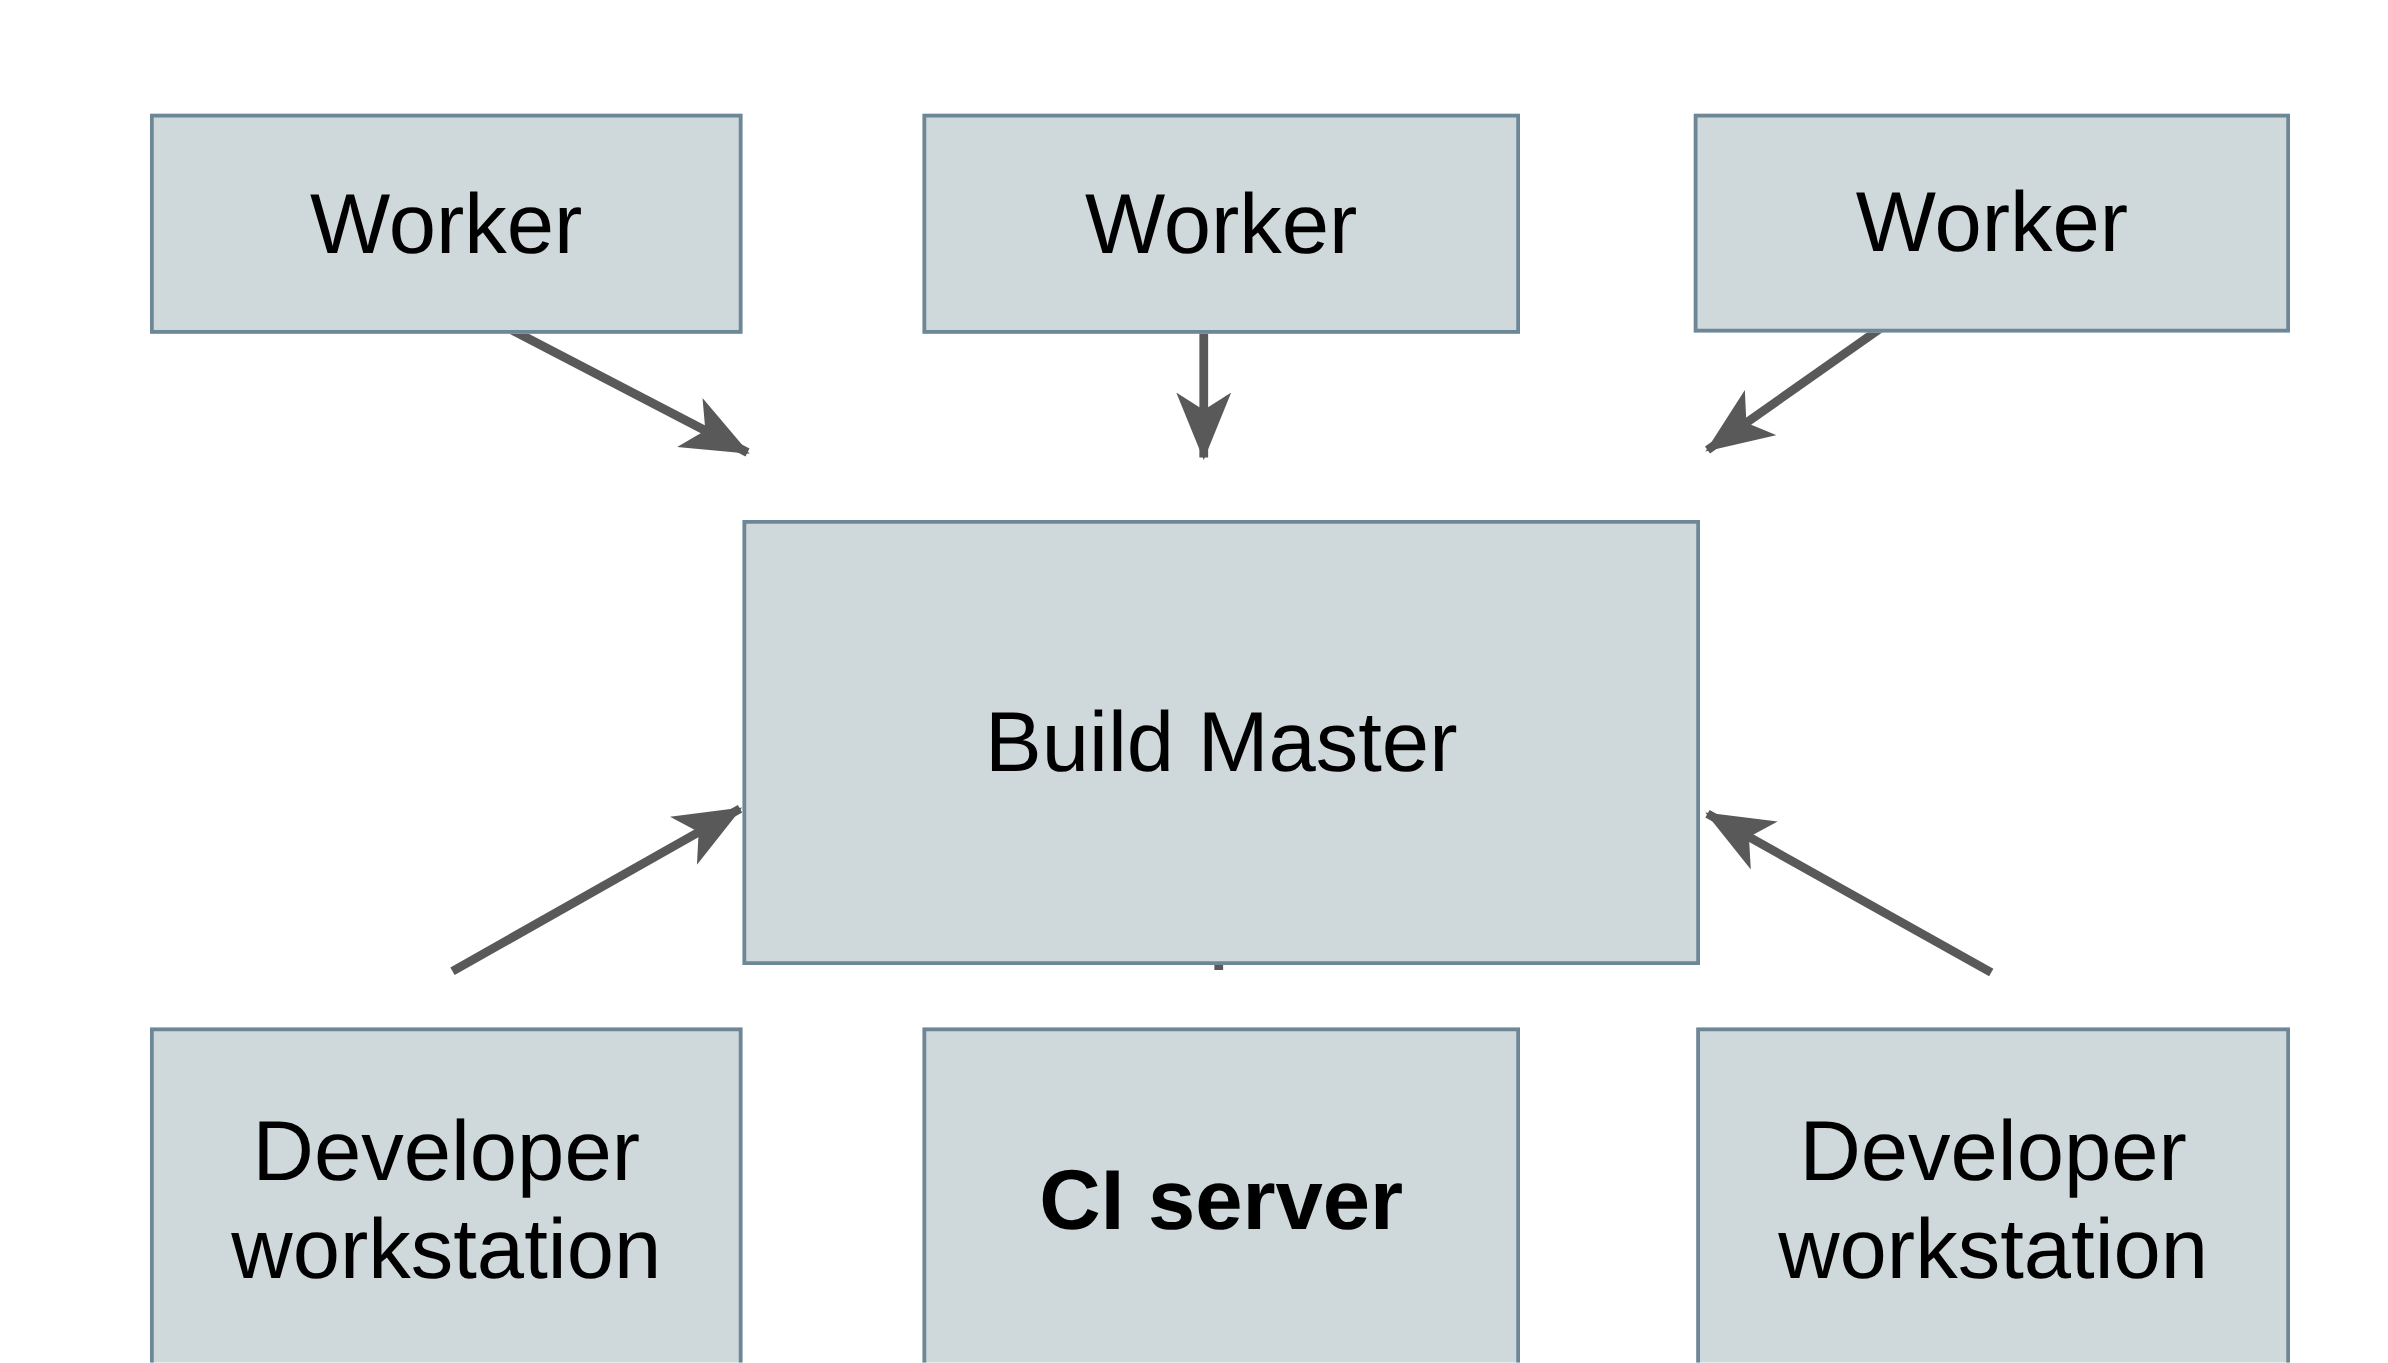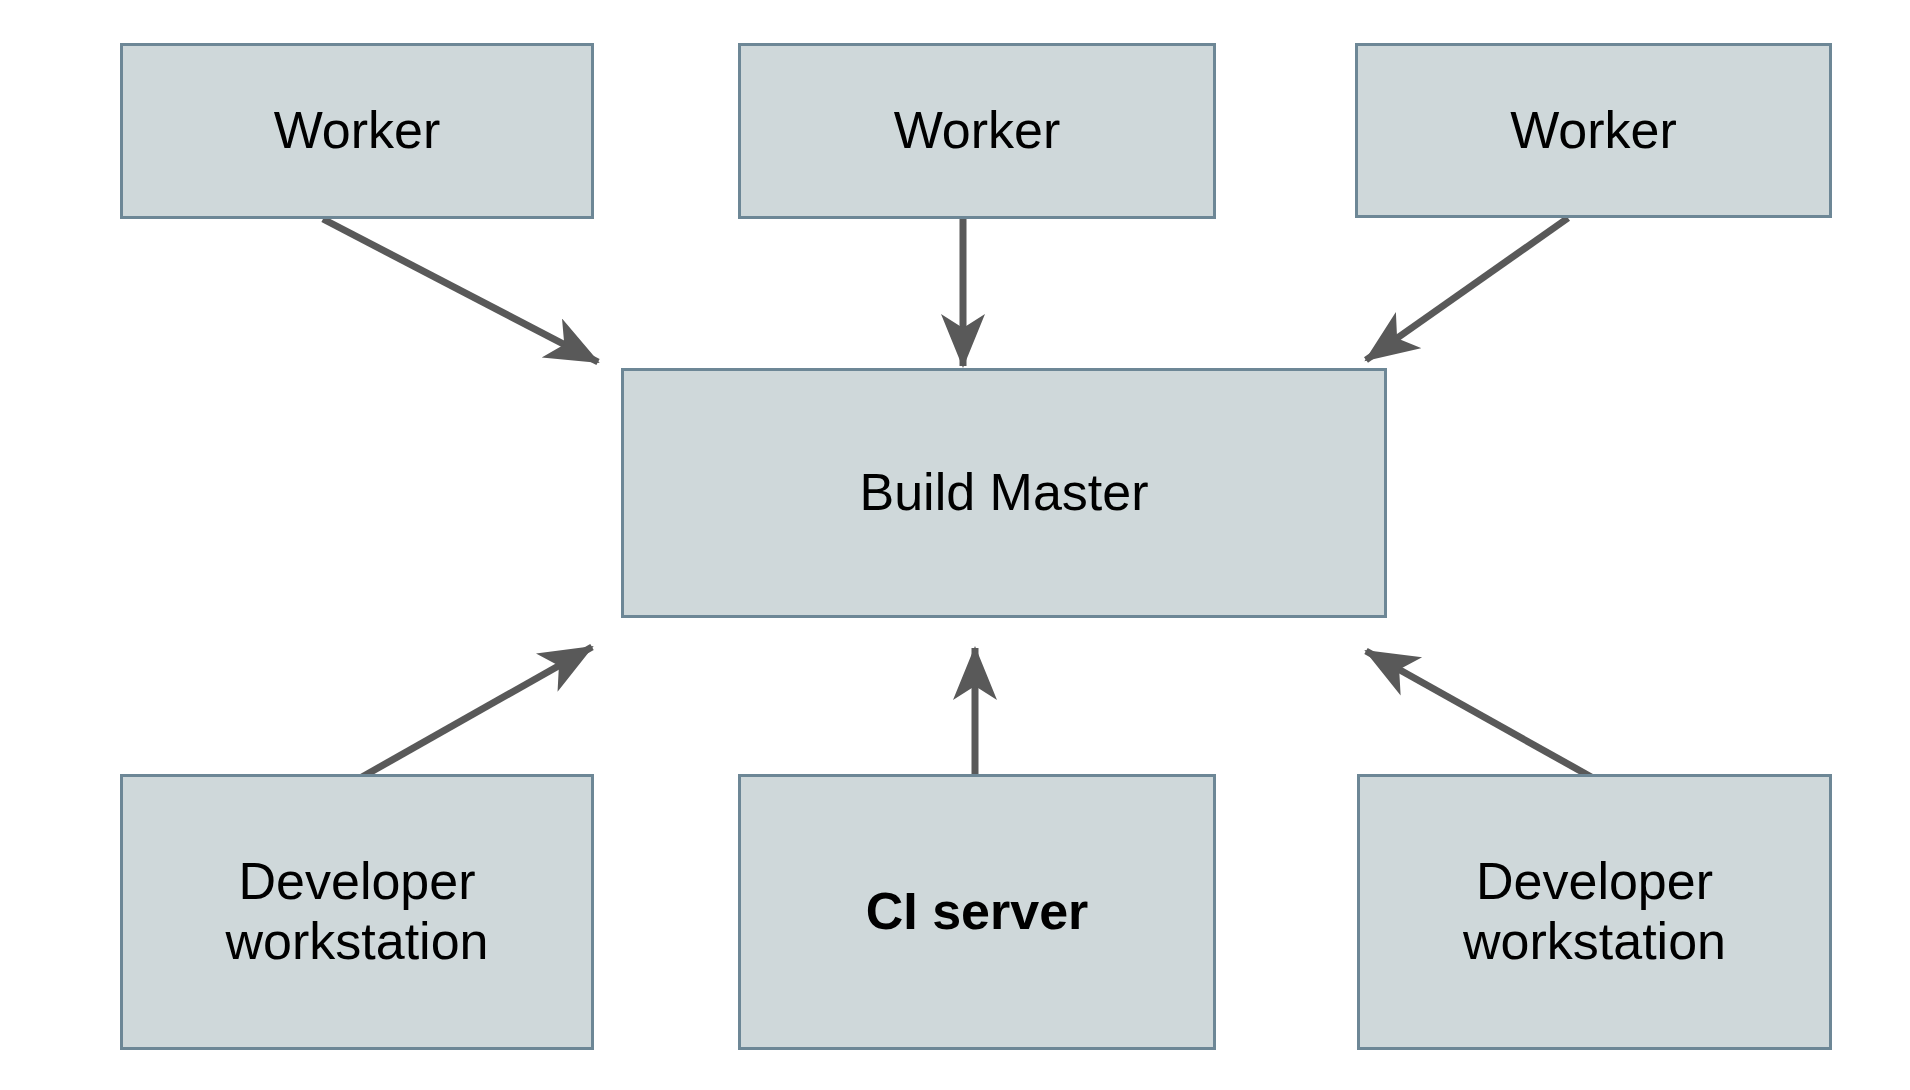--- a/index.html
+++ b/index.html
@@ -32,28 +32,29 @@
   .node {
     position: absolute;
     background: var(--box-fill, #cfd8da);
     border: 3px solid var(--box-border, #6d8796);
     box-sizing: border-box;
     display: flex;
     align-items: center;
     justify-content: center;
     text-align: center;
     color: var(--text, #000000);
-    font-size: 52px;
+    font-size: 68px;
     line-height: 1.15;
     padding: 0 18px;
+    margin-top: 48px;
   }
   .worker1 { left: 120px;  top: 43px;  width: 474px; height: 176px; }
   .worker2 { left: 738px;  top: 43px;  width: 478px; height: 176px; }
   .worker3 { left: 1355px; top: 43px;  width: 477px; height: 175px; }
-  .master  { left: 621px;  top: 368px; width: 766px; height: 250px; }
+  .master  { left: 594px;  top: 368px; width: 766px; height: 356px; }
   .dev1    { left: 120px;  top: 774px; width: 474px; height: 276px; }
   .ci      { left: 738px;  top: 774px; width: 478px; height: 276px; font-weight: bold; }
   .dev2    { left: 1357px; top: 774px; width: 475px; height: 276px; }
 </style>
 </head>
 <body>
 
 <div class="canvas">
 
   <svg class="connector-layer" viewBox="0 0 1910 1090" xmlns="http://www.w3.org/2000/svg">

